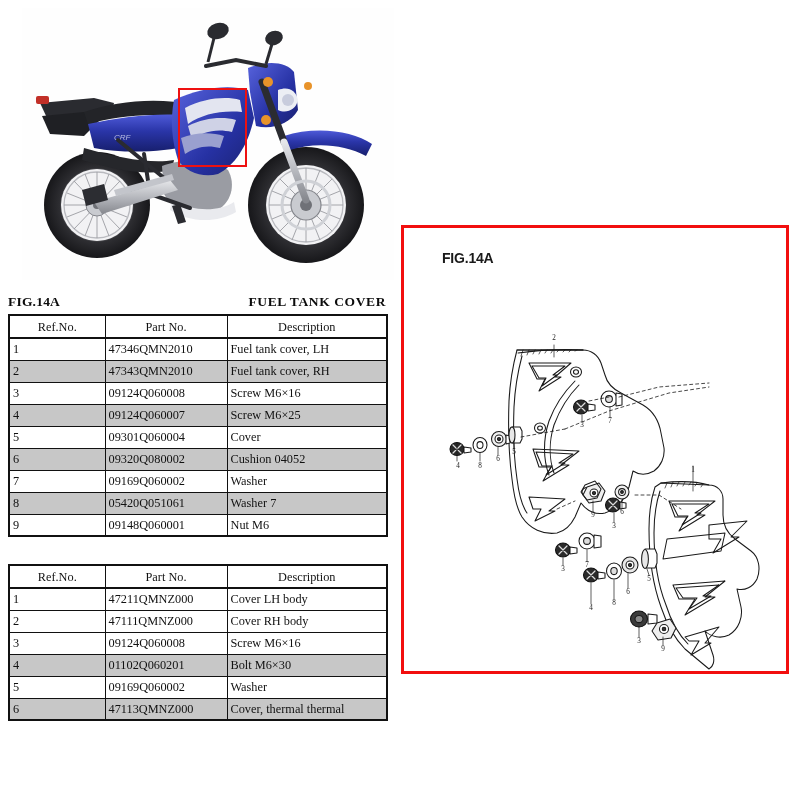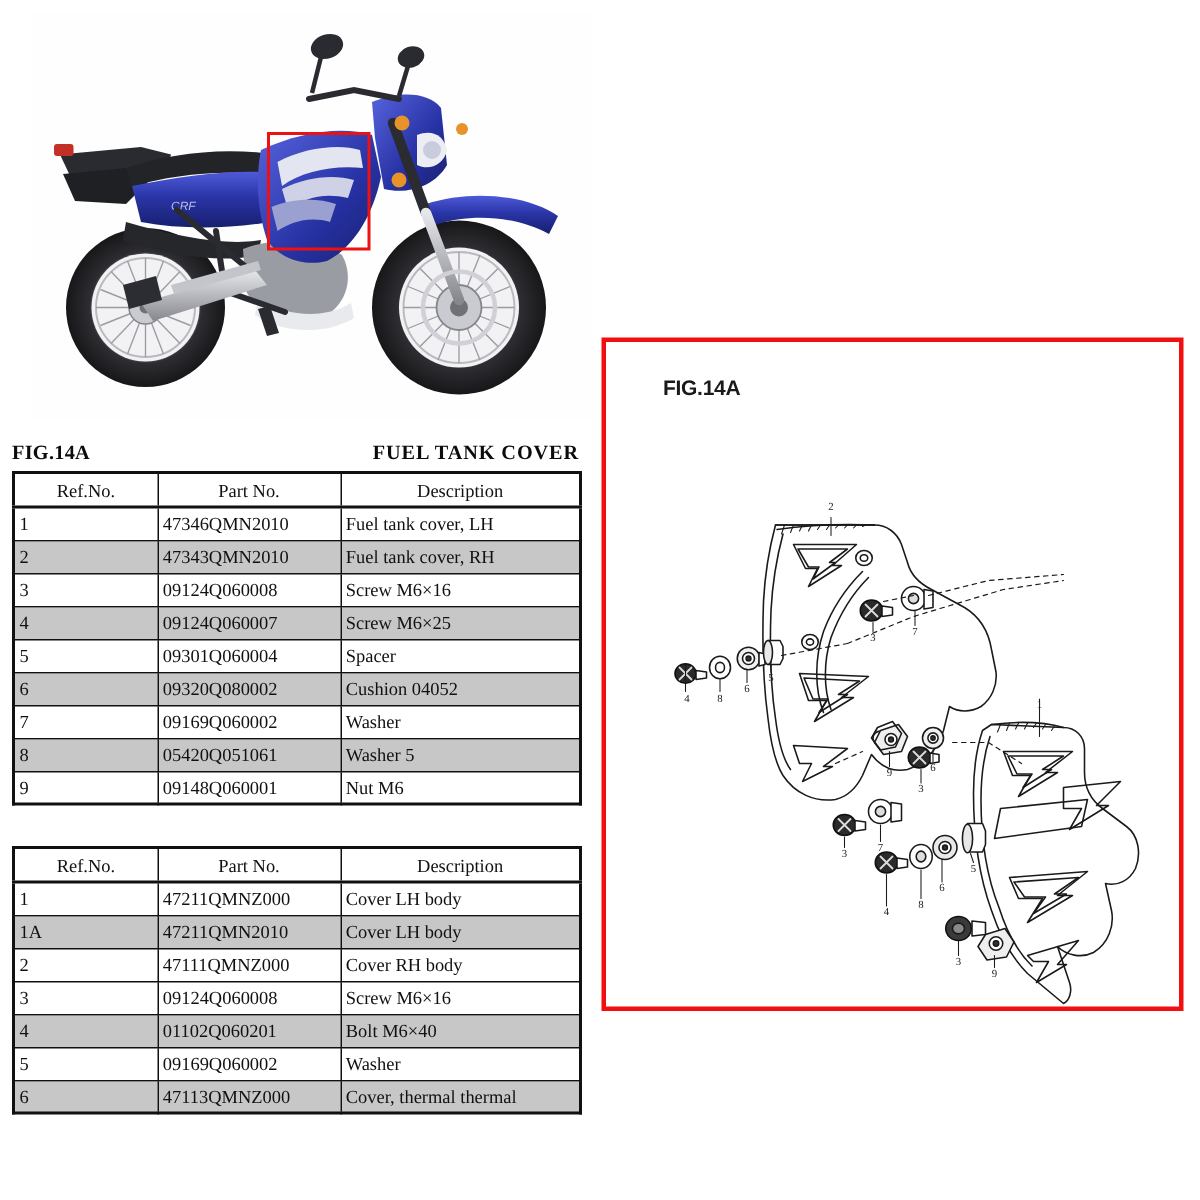--- a/index.html
+++ b/index.html
@@ -270,36 +270,36 @@
           <td>Screw M6×16</td>
         </tr>
         <tr class="alt">
           <td>4</td>
           <td>09124Q060007</td>
           <td>Screw M6×25</td>
         </tr>
         <tr>
           <td>5</td>
           <td>09301Q060004</td>
-          <td>Spacer</td>
+          <td>Cover</td>
         </tr>
         <tr class="alt">
           <td>6</td>
           <td>09320Q080002</td>
           <td>Cushion 04052</td>
         </tr>
         <tr>
           <td>7</td>
           <td>09169Q060002</td>
           <td>Washer</td>
         </tr>
         <tr class="alt">
           <td>8</td>
           <td>05420Q051061</td>
-          <td>Washer 5</td>
+          <td>Washer 7</td>
         </tr>
         <tr>
           <td>9</td>
           <td>09148Q060001</td>
           <td>Nut M6</td>
         </tr>
       </tbody>
   </table>
 </div>
 
@@ -316,39 +316,34 @@
         <th>Part No.</th>
         <th>Description</th>
       </tr>
     </thead>
     <tbody>
         <tr>
           <td>1</td>
           <td>47211QMNZ000</td>
           <td>Cover LH body</td>
         </tr>
-        <tr class="alt">
-          <td>1A</td>
-          <td>47211QMN2010</td>
-          <td>Cover LH body</td>
-        </tr>
         <tr>
           <td>2</td>
           <td>47111QMNZ000</td>
           <td>Cover RH body</td>
         </tr>
         <tr>
           <td>3</td>
           <td>09124Q060008</td>
           <td>Screw M6×16</td>
         </tr>
         <tr class="alt">
           <td>4</td>
           <td>01102Q060201</td>
-          <td>Bolt M6×40</td>
+          <td>Bolt M6×30</td>
         </tr>
         <tr>
           <td>5</td>
           <td>09169Q060002</td>
           <td>Washer</td>
         </tr>
         <tr class="alt">
           <td>6</td>
           <td>47113QMNZ000</td>
           <td>Cover, thermal thermal</td>

